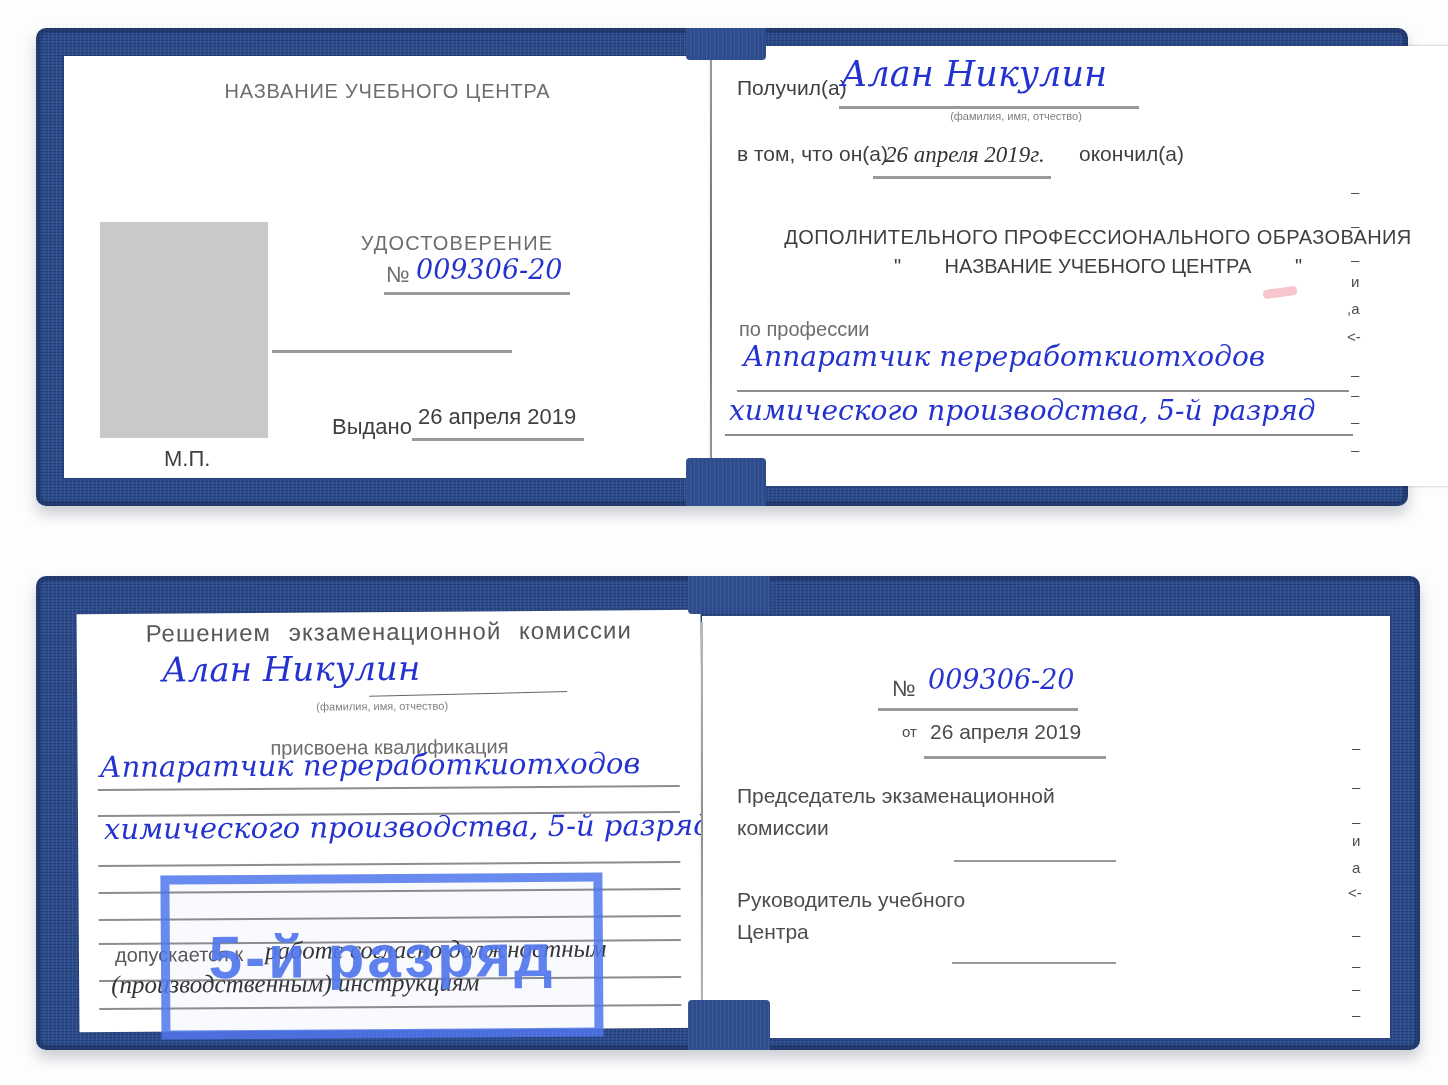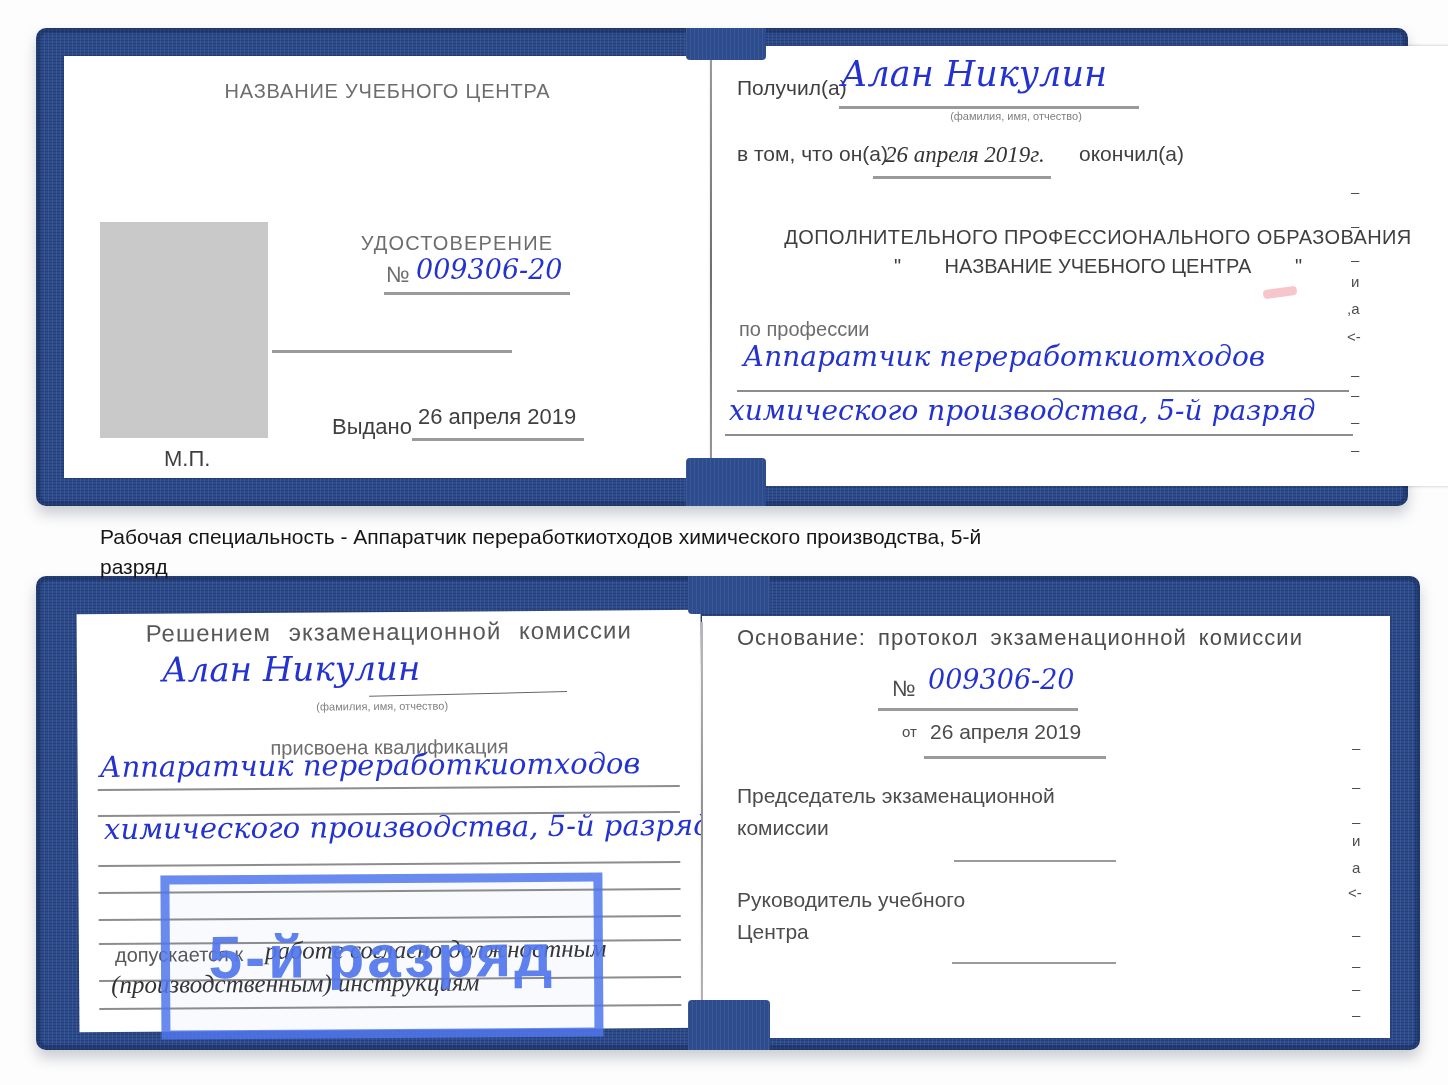--- a/index.html
+++ b/index.html
@@ -92,21 +92,20 @@
       <span class="mark" style="left:640px;top:341px;">–</span>
       <span class="mark" style="left:640px;top:368px;">–</span>
       <span class="mark" style="left:640px;top:396px;">–</span>
     </div>
   </div>
 
   <div class="fold" style="left:710px;top:58px;height:424px;"></div>
   <div class="tab" style="left:686px;top:28px;width:80px;height:32px;"></div>
   <div class="tab bottom" style="left:686px;top:458px;width:80px;height:48px;"></div>
 
-  <div class="caption" style="left:100px;top:522px;width:935px;">Рабочая специальность - Аппаратчик переработкиотходов химического производства, 5-й разряд</div>
 
   <div class="cover" style="left:36px;top:576px;width:1384px;height:474px;">
   </div>
 
   <div class="page" style="left:78px;top:612px;width:624px;height:418px;transform:rotate(-0.4deg);">
     <div class="abs ctr" style="top:6px;font-size:24px;color:#585858;word-spacing:10px;letter-spacing:1px;">Решением экзаменационной комиссии</div>
     <span class="abs hand" style="left:85px;top:36px;font-size:34px;">Алан Никулин</span>
     <div class="thin-line" style="left:292px;top:82px;width:198px;transform:rotate(-1deg);"></div>
     <div class="abs hint ctr" style="left:180px;width:250px;top:88px;">(фамилия, имя, отчество)</div>
     <div class="abs ctr print-gray" style="top:124px;font-size:20px;">присвоена квалификация</div>
@@ -122,21 +121,20 @@
     <div class="rule" style="left:20px;top:394px;width:582px;"></div>
     <span class="abs" style="left:36px;top:330px;font-size:20px;color:#585858;z-index:3;">допускается к</span>
     <span class="abs ital" style="left:186px;top:324px;font-size:25px;z-index:3;">работе согласно должностным</span>
     <span class="abs ital" style="left:32px;top:357px;font-size:25px;z-index:3;">(производственным) инструкциям</span>
     <div class="stamp" style="left:82px;top:262px;width:424px;height:146px;">
       <span class="stamp-text">5-й разряд</span>
     </div>
   </div>
 
   <div class="page" style="left:702px;top:616px;width:688px;height:422px;">
-    <div class="abs nowrap" style="left:35px;top:9px;font-size:22px;color:#4c4c4c;letter-spacing:1px;word-spacing:5px;">Основание: протокол экзаменационной комиссии</div>
     <span class="abs" style="left:190px;top:60px;font-size:22px;color:#4c4c4c;">№</span>
     <span class="abs hand" style="left:226px;top:48px;font-size:27px;">009306-20</span>
     <div class="uline" style="left:176px;top:92px;width:200px;"></div>
     <span class="abs" style="left:200px;top:107px;font-size:15px;color:#4c4c4c;">от</span>
     <span class="abs nowrap" style="left:228px;top:104px;font-size:21px;color:#4c4c4c;">26 апреля 2019</span>
     <div class="uline" style="left:222px;top:140px;width:182px;"></div>
     <div class="abs" style="left:35px;top:168px;font-size:21px;color:#4c4c4c;">Председатель экзаменационной</div>
     <div class="abs" style="left:35px;top:200px;font-size:21px;color:#4c4c4c;">комиссии</div>
     <div class="sig" style="left:252px;top:244px;width:162px;"></div>
     <div class="abs" style="left:35px;top:272px;font-size:21px;color:#4c4c4c;">Руководитель учебного</div>

